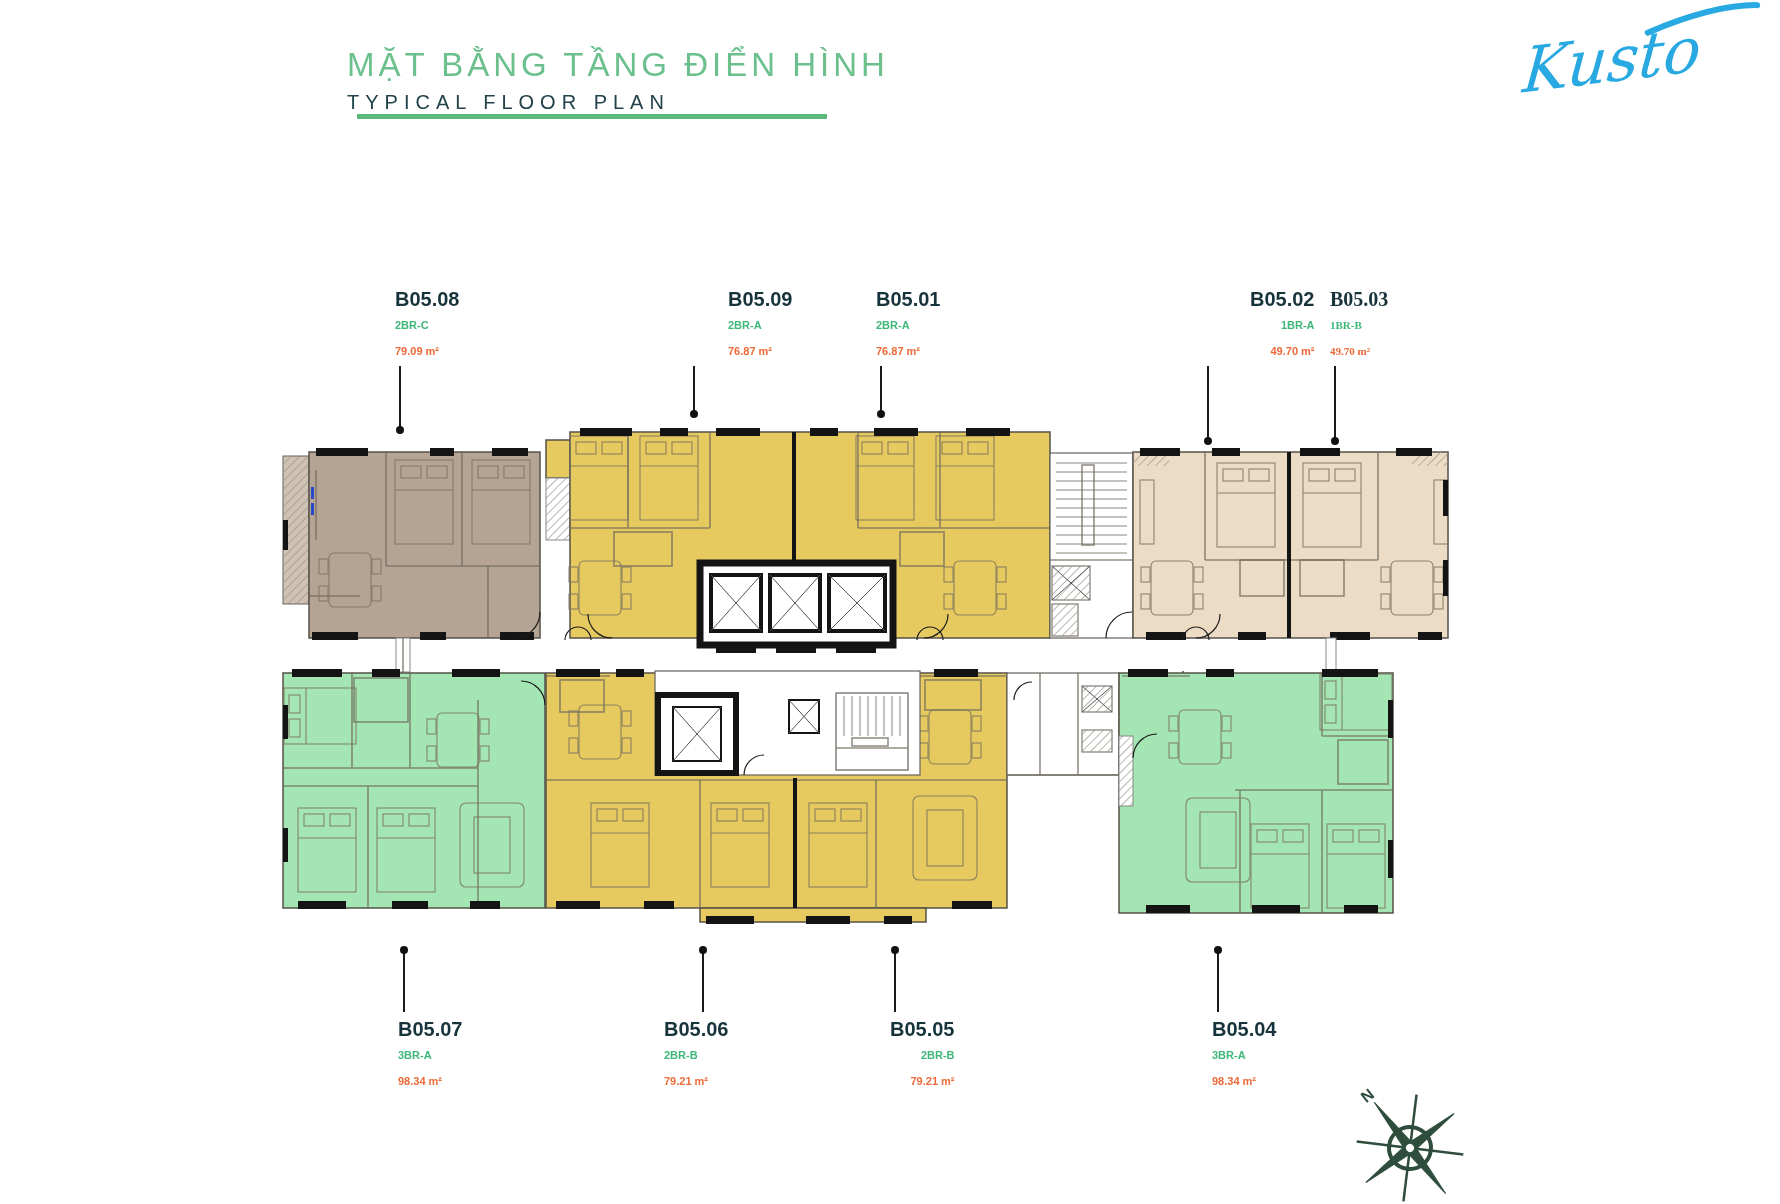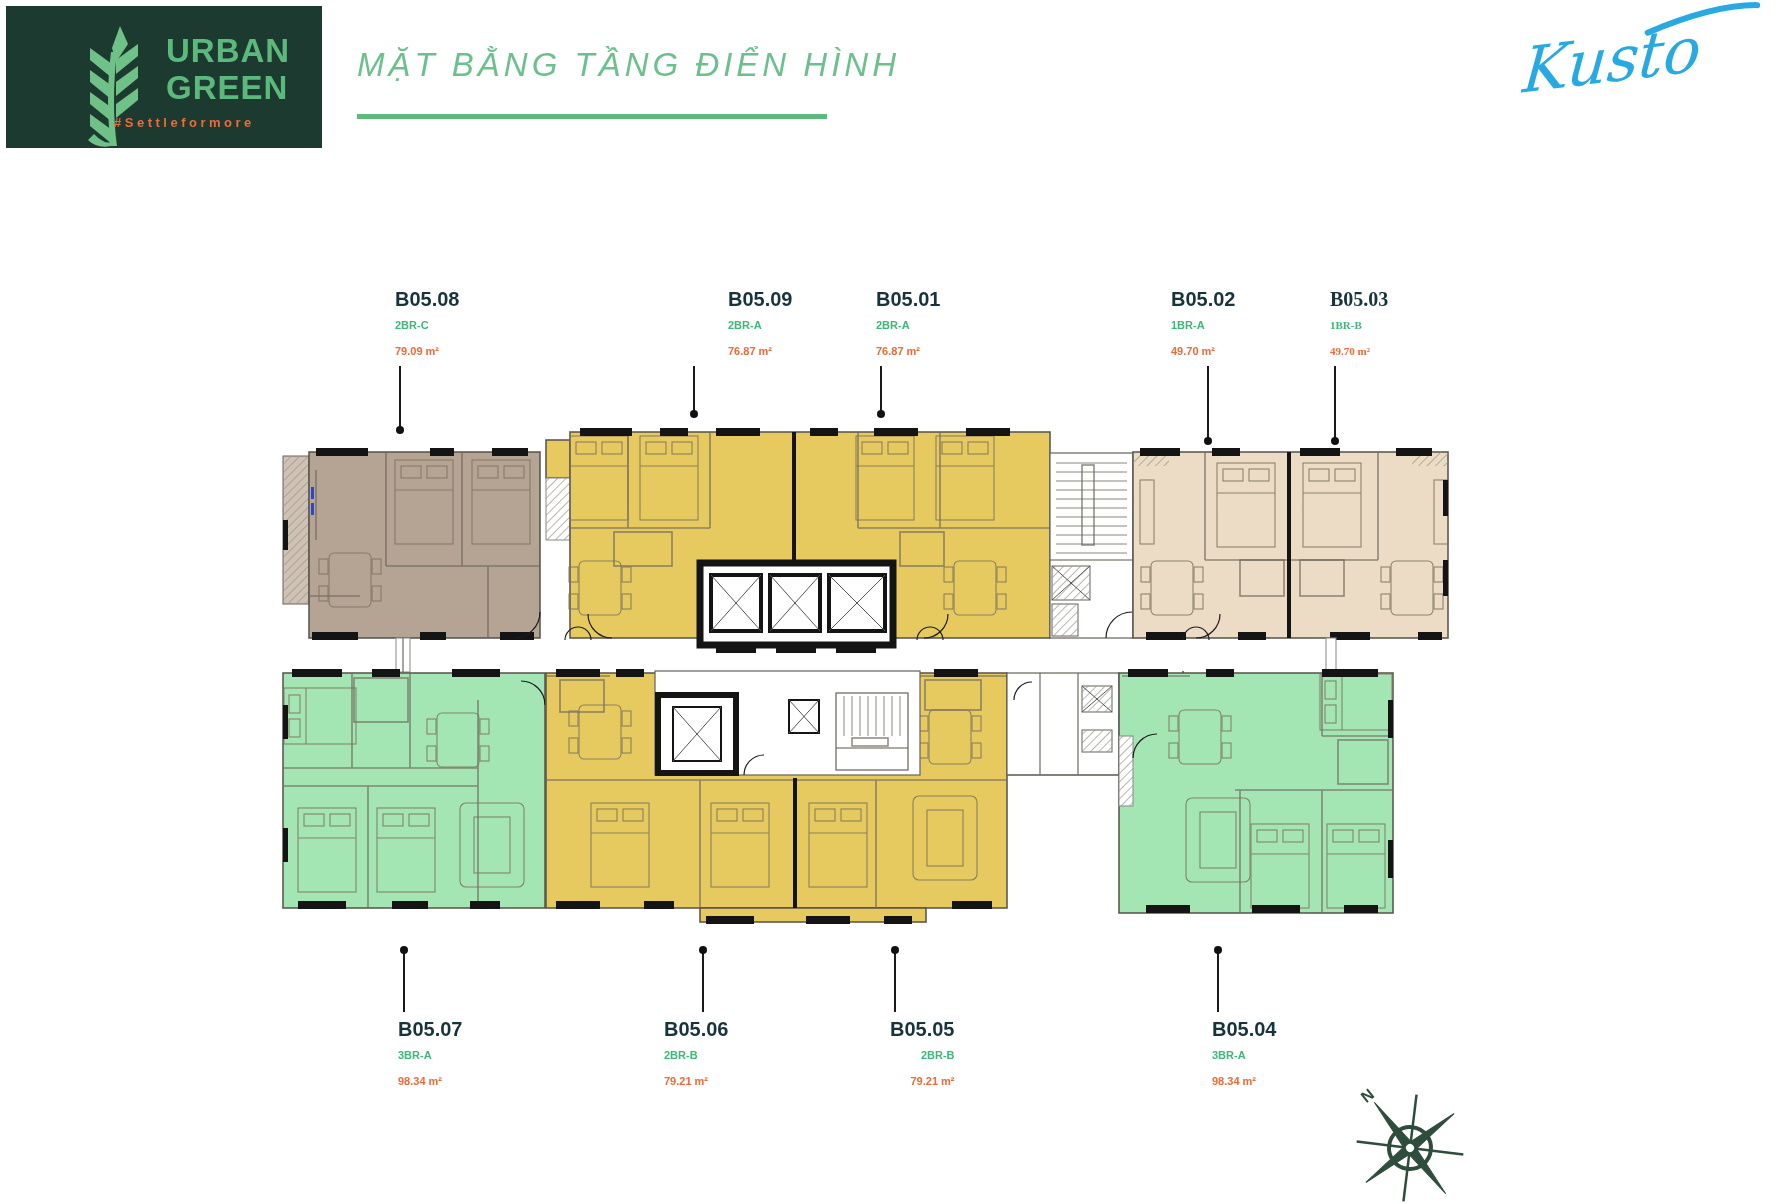--- a/index.html
+++ b/index.html
@@ -9,21 +9,21 @@
   
   .logo-box{position:absolute;left:6px;top:6px;width:316px;height:142px;
             background:var(--c-brand_dark);}
   .leaf-svg{position:absolute;left:48px;top:12px;}
   .logo-text{position:absolute;left:160px;top:26px;}
   .logo-line{font-weight:700;font-size:33px;line-height:37px;letter-spacing:1px;
              color:var(--c-brand_green);}
   .logo-hashtag{margin-top:9px;font-weight:700;font-size:13px;letter-spacing:3.5px;
                 color:var(--c-orange);margin-left:-52px;}
 
-  .title-wrap{position:absolute;left:357px;top:46px;font-style:italic;}
+  .title-wrap{position:absolute;left:347px;top:46px;}
   .title-vi{font-size:33px;font-weight:400;letter-spacing:4px;color:var(--c-title_green);}
   .title-en{font-size:20px;font-weight:400;letter-spacing:6px;color:#21424a;margin-top:7px;}
   .title-bar{position:absolute;left:357px;top:114px;width:470px;height:5px;
              background:var(--c-brand_green);}
 
   .kusto-svg{position:absolute;left:1500px;top:0px;}
 
   .floor-heading{position:absolute;left:58px;top:158px;width:202px;text-align:right;}
   .floor-line1{font-weight:800;font-size:31px;color:#16383f;letter-spacing:0.5px;}
   .floor-line1 sup{font-size:15px;letter-spacing:0;}
@@ -51,44 +51,24 @@
   .u-type{font-weight:700;font-size:11px;color:var(--c-type_green);}
   .u-area{font-weight:700;font-size:11px;color:var(--c-orange);}
   .leader-line{position:absolute;width:1.6px;background:#1a1a1a;}
   .leader-dot{position:absolute;width:8px;height:8px;border-radius:50%;background:#111;}
 </style>
 </head>
 <body>
 
 <div id="stage">
 
-  <div class="logo-box">
-    <svg class="leaf-svg" width="110" height="130" viewBox="0 0 110 130">
-      <g fill="#6fc187">
-        <path d="M57,128 C53,100 53,66 57,34 L63,34 C59,66 59,100 63,128 Z"></path>
-        <path d="M58,30 L66,8 L74,26 L62,44 Z"></path>
-        <path d="M58,46 L36,30 L36,42 L58,60 Z"></path>
-        <path d="M62,42 L84,26 L84,38 L62,56 Z"></path>
-        <path d="M58,68 L36,52 L36,64 L58,82 Z"></path>
-        <path d="M62,64 L84,48 L84,60 L62,78 Z"></path>
-        <path d="M58,90 L36,74 L36,86 L58,104 Z"></path>
-        <path d="M62,86 L84,70 L84,82 L62,100 Z"></path>
-        <path d="M58,112 L36,96 L36,108 L58,126 Z"></path>
-        <path d="M57,128 C48,130 40,128 34,122 L40,116 C46,122 52,126 57,124 Z"></path>
-      </g>
-    </svg>
-    <div class="logo-text">
-      <div class="logo-line">URBAN</div>
-      <div class="logo-line">GREEN</div>
-      <div class="logo-hashtag">#Settleformore</div>
-    </div>
-  </div>
 
   <div class="title-wrap">
     <div class="title-vi">MẶT BẰNG TẦNG ĐIỂN HÌNH</div>
+    <div class="title-en">TYPICAL FLOOR PLAN</div>
   </div>
   <div class="title-bar"></div>
 
   <svg class="kusto-svg" width="276" height="104" viewBox="0 0 276 104">
     <g transform="rotate(-7 138 52)">
       <text x="34" y="78" transform="skewX(-12)" font-family="DejaVu Serif, serif" font-style="italic" font-size="62" fill="var(--c-kusto_blue)">Kusto</text>
       <path d="M150,34 C192,22 232,16 262,20" stroke="var(--c-kusto_blue)" stroke-width="6" stroke-linecap="round" fill="none"></path>
     </g>
   </svg>
 
@@ -350,21 +330,21 @@
   </div>
 <div class="leader-line" style="left: 693px; top: 366px; height: 48px;"></div>
     <div class="leader-dot" style="left: 689.5px; top: 410px;"></div>
   <div class="unit-label" style="left: 876px; top: 286px;">
     <div class="u-id">B05.01</div>
     <div class="u-type">2BR-A</div>
     <div class="u-area">76.87 m²</div>
   </div>
 <div class="leader-line" style="left: 880px; top: 366px; height: 48px;"></div>
     <div class="leader-dot" style="left: 876.5px; top: 410px;"></div>
-  <div class="unit-label" style="left: 1171px; top: 286px;">
+  <div class="unit-label" style="left: 1250px; top: 286px; text-align: right;">
     <div class="u-id">B05.02</div>
     <div class="u-type">1BR-A</div>
     <div class="u-area">49.70 m²</div>
   </div>
 <div class="leader-line" style="left: 1207px; top: 366px; height: 75px;"></div>
     <div class="leader-dot" style="left: 1203.5px; top: 437px;"></div>
   <div class="unit-label" style="left: 1330px; top: 286px; font-family: Liberation Serif, serif;">
     <div class="u-id">B05.03</div>
     <div class="u-type">1BR-B</div>
     <div class="u-area">49.70 m²</div>

